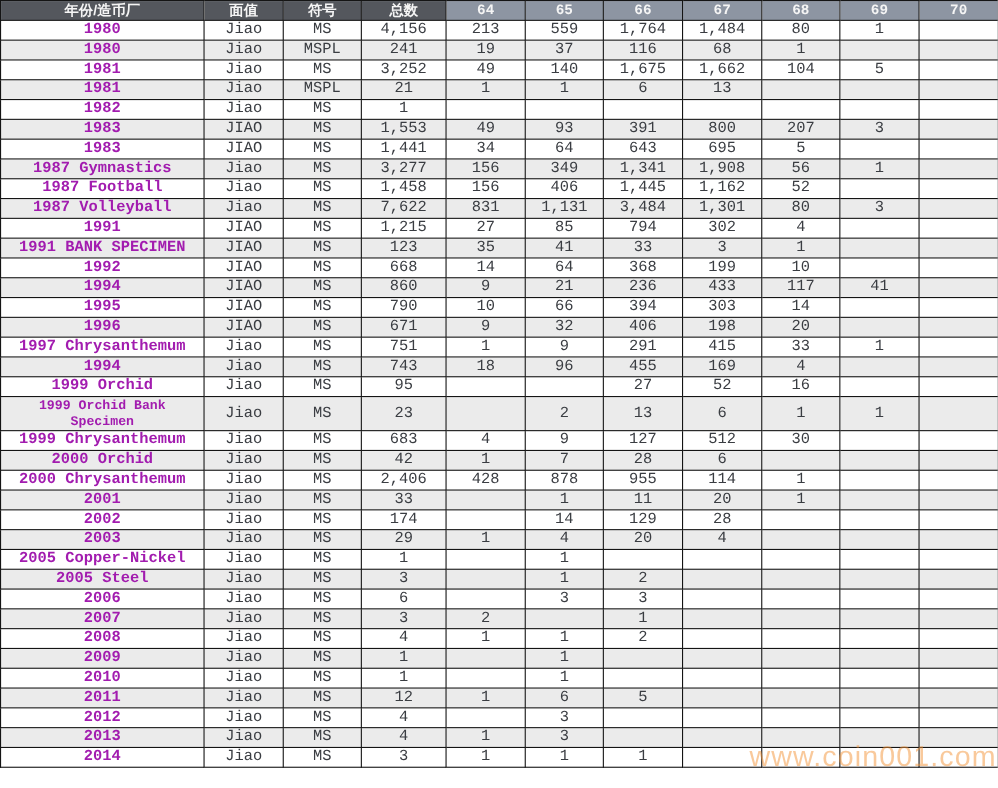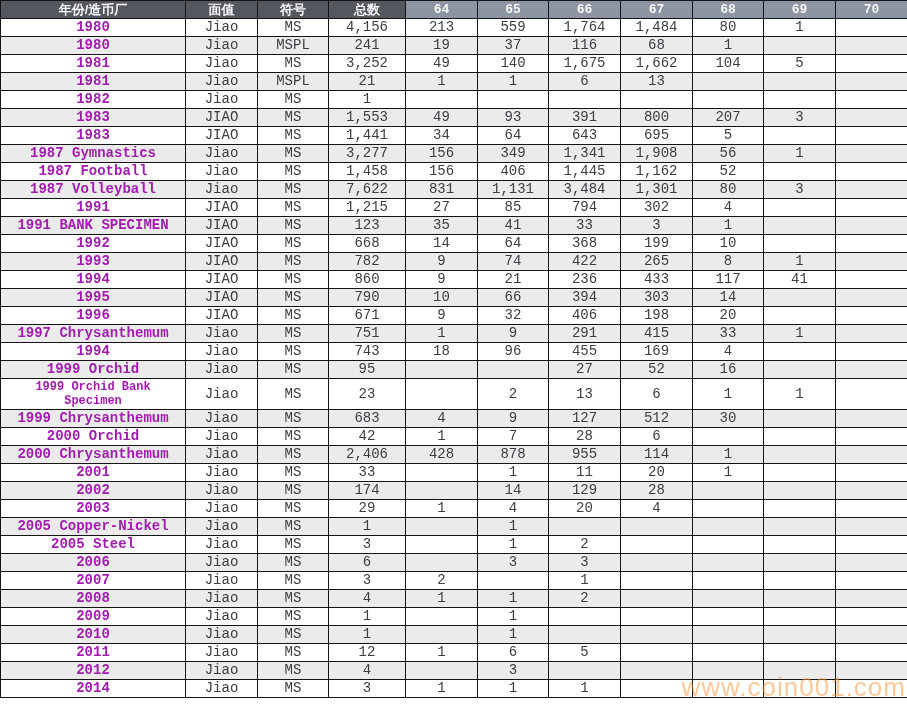--- a/index.html
+++ b/index.html
@@ -268,33 +268,20 @@
           <td class="col-total">668</td>
           <td class="col-g64">14</td>
           <td class="col-g65">64</td>
           <td class="col-g66">368</td>
           <td class="col-g67">199</td>
           <td class="col-g68">10</td>
           <td class="col-g69"></td>
           <td class="col-g70"></td>
         </tr>
         <tr>
-          <td class="col-year">1993</td>
-          <td class="col-denom">JIAO</td>
-          <td class="col-symbol">MS</td>
-          <td class="col-total">782</td>
-          <td class="col-g64">9</td>
-          <td class="col-g65">74</td>
-          <td class="col-g66">422</td>
-          <td class="col-g67">265</td>
-          <td class="col-g68">8</td>
-          <td class="col-g69">1</td>
-          <td class="col-g70"></td>
-        </tr>
-        <tr>
           <td class="col-year">1994</td>
           <td class="col-denom">JIAO</td>
           <td class="col-symbol">MS</td>
           <td class="col-total">860</td>
           <td class="col-g64">9</td>
           <td class="col-g65">21</td>
           <td class="col-g66">236</td>
           <td class="col-g67">433</td>
           <td class="col-g68">117</td>
           <td class="col-g69">41</td>
@@ -567,20 +554,33 @@
           <td class="col-total">4</td>
           <td class="col-g64"></td>
           <td class="col-g65">3</td>
           <td class="col-g66"></td>
           <td class="col-g67"></td>
           <td class="col-g68"></td>
           <td class="col-g69"></td>
           <td class="col-g70"></td>
         </tr>
         <tr>
+          <td class="col-year">2013</td>
+          <td class="col-denom">Jiao</td>
+          <td class="col-symbol">MS</td>
+          <td class="col-total">4</td>
+          <td class="col-g64">1</td>
+          <td class="col-g65">3</td>
+          <td class="col-g66"></td>
+          <td class="col-g67"></td>
+          <td class="col-g68"></td>
+          <td class="col-g69"></td>
+          <td class="col-g70"></td>
+        </tr>
+        <tr>
           <td class="col-year">2014</td>
           <td class="col-denom">Jiao</td>
           <td class="col-symbol">MS</td>
           <td class="col-total">3</td>
           <td class="col-g64">1</td>
           <td class="col-g65">1</td>
           <td class="col-g66">1</td>
           <td class="col-g67"></td>
           <td class="col-g68"></td>
           <td class="col-g69"></td>

